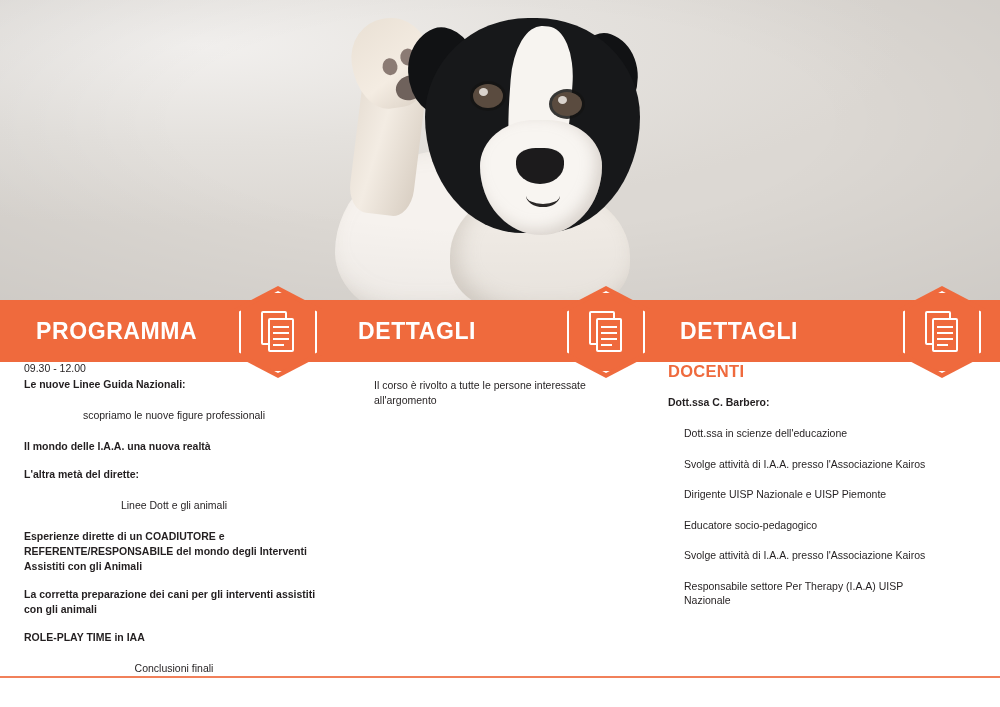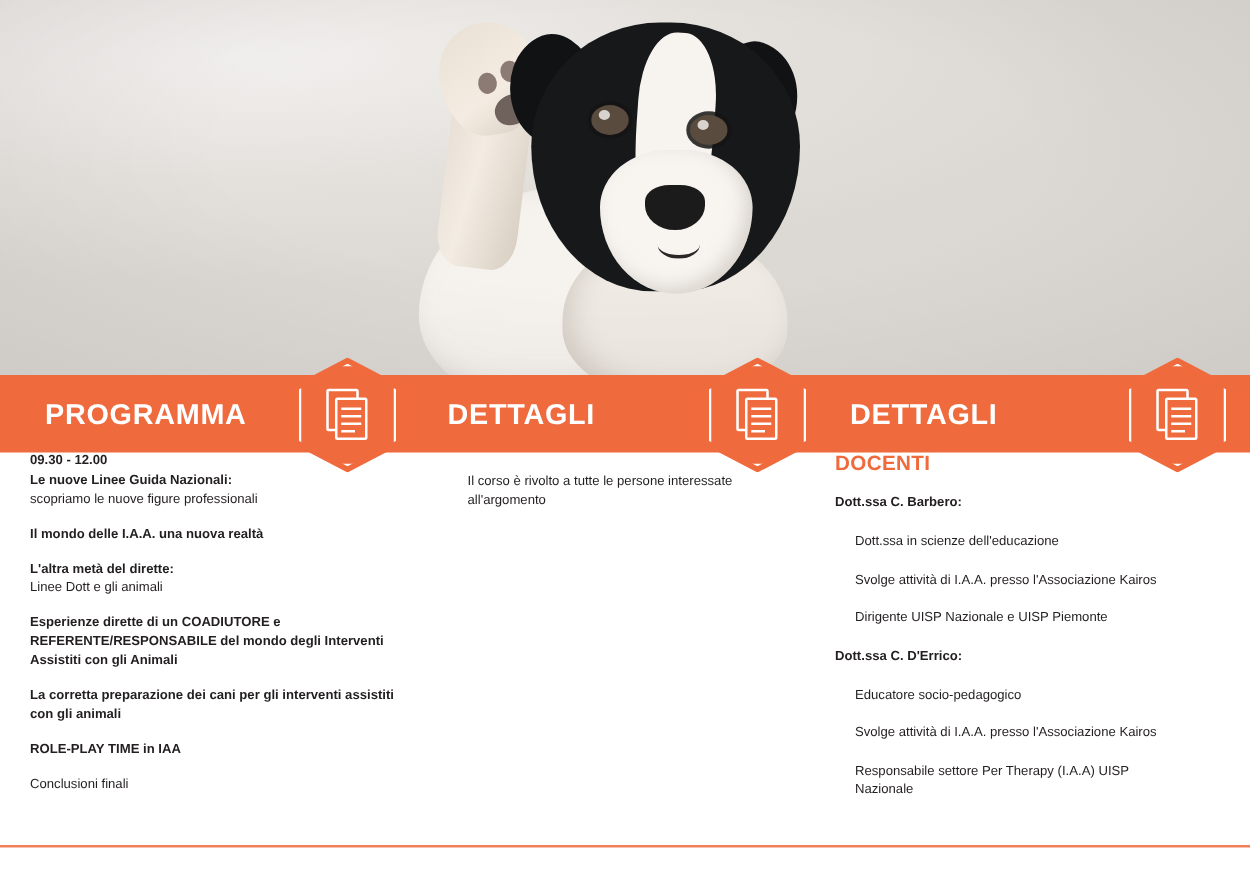--- a/index.html
+++ b/index.html
@@ -259,29 +259,30 @@
     font-size: 10.5px;
     color: #231f20;
     line-height: 15px;
     margin: 0;
   }
   .reg {
     font-weight: normal;
     font-size: 10.5px;
     color: #231f20;
     line-height: 15px;
-    margin: 0;
+    margin: 16px;
+    text-align: center;
   }
   .ital {
     font-size: 10.5px;
     color: #231f20;
     line-height: 14.5px;
     margin: 16px;
   }
-  .time { font-weight: bold; font-size: 10.5px; color:#231f20; margin: 0 0 3px 0; }
+  .time { font-weight: normal; font-size: 10.5px; color:#231f20; margin: 0 0 3px 0; }
 
   
   .footline {
     position: absolute;
     left: 0; top: 676px;
     width: 1000px;
     height: 2px;
     background: #ef6a3d;
     opacity: .85;
   }
@@ -406,21 +407,20 @@
     <h2 class="col-heading">DOCENTI</h2>
 
     <div class="blk">
       <p class="bold">Dott.ssa C. Barbero:</p>
       <p class="ital">Dott.ssa in scienze dell'educazione</p>
       <p class="ital">Svolge attività di I.A.A. presso l'Associazione Kairos</p>
       <p class="ital">Dirigente UISP Nazionale e UISP Piemonte</p>
     </div>
 
     <div class="blk">
-      <p class="bold">Dott.ssa C. D'Errico:</p>
       <p class="ital">Educatore socio-pedagogico</p>
       <p class="ital">Svolge attività di I.A.A. presso l'Associazione Kairos</p>
       <p class="ital">Responsabile settore Per Therapy (I.A.A) UISP Nazionale</p>
     </div>
   </div>
 
 </div>
 
 <div class="footline"></div>
 

